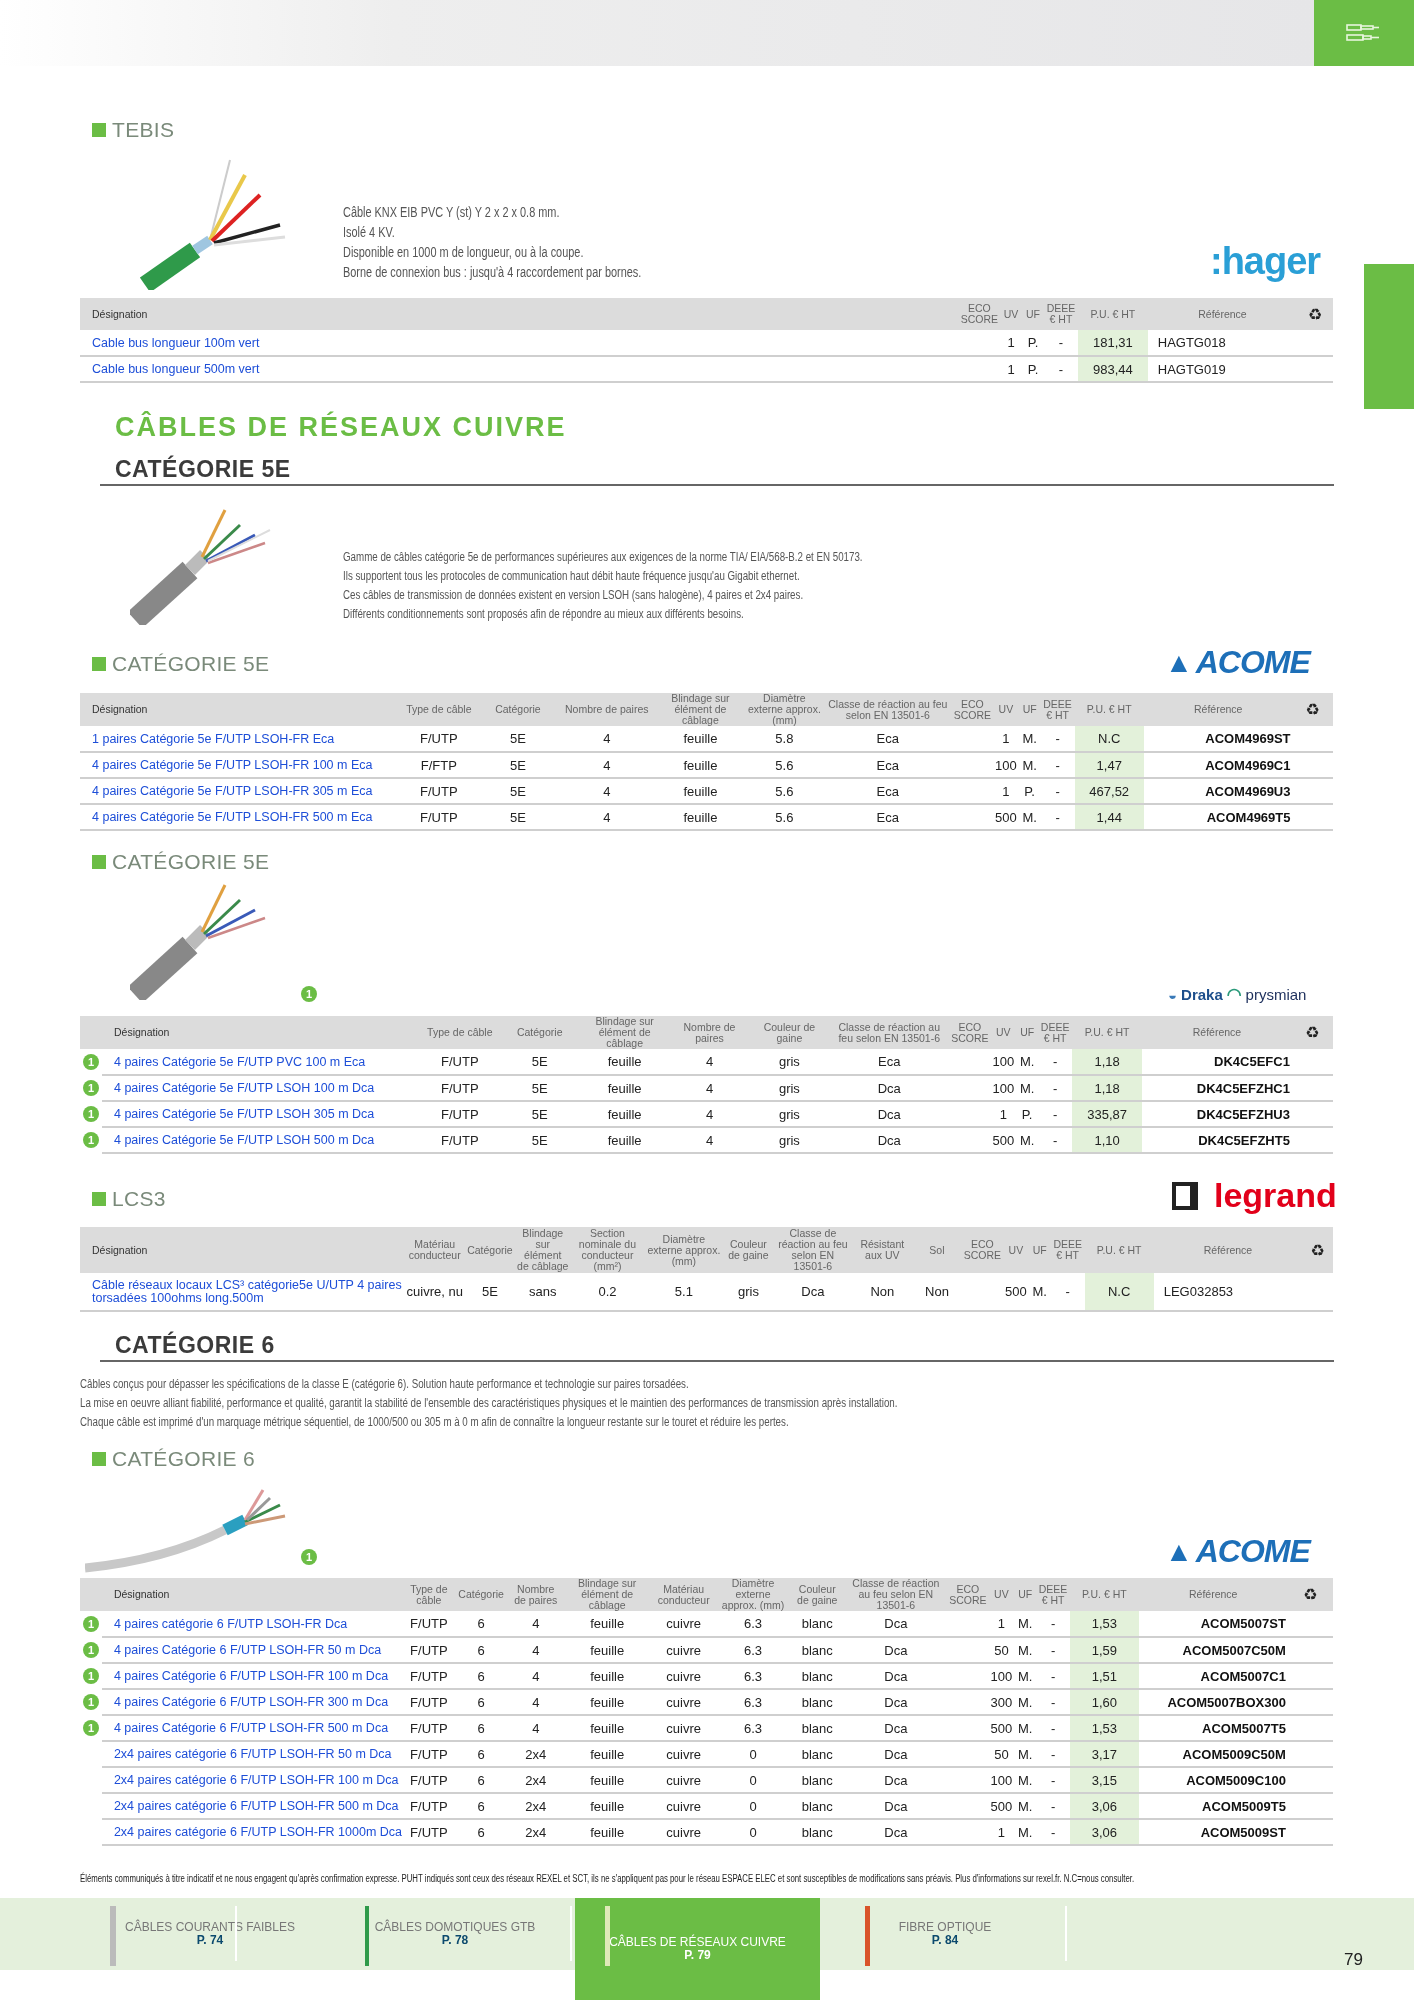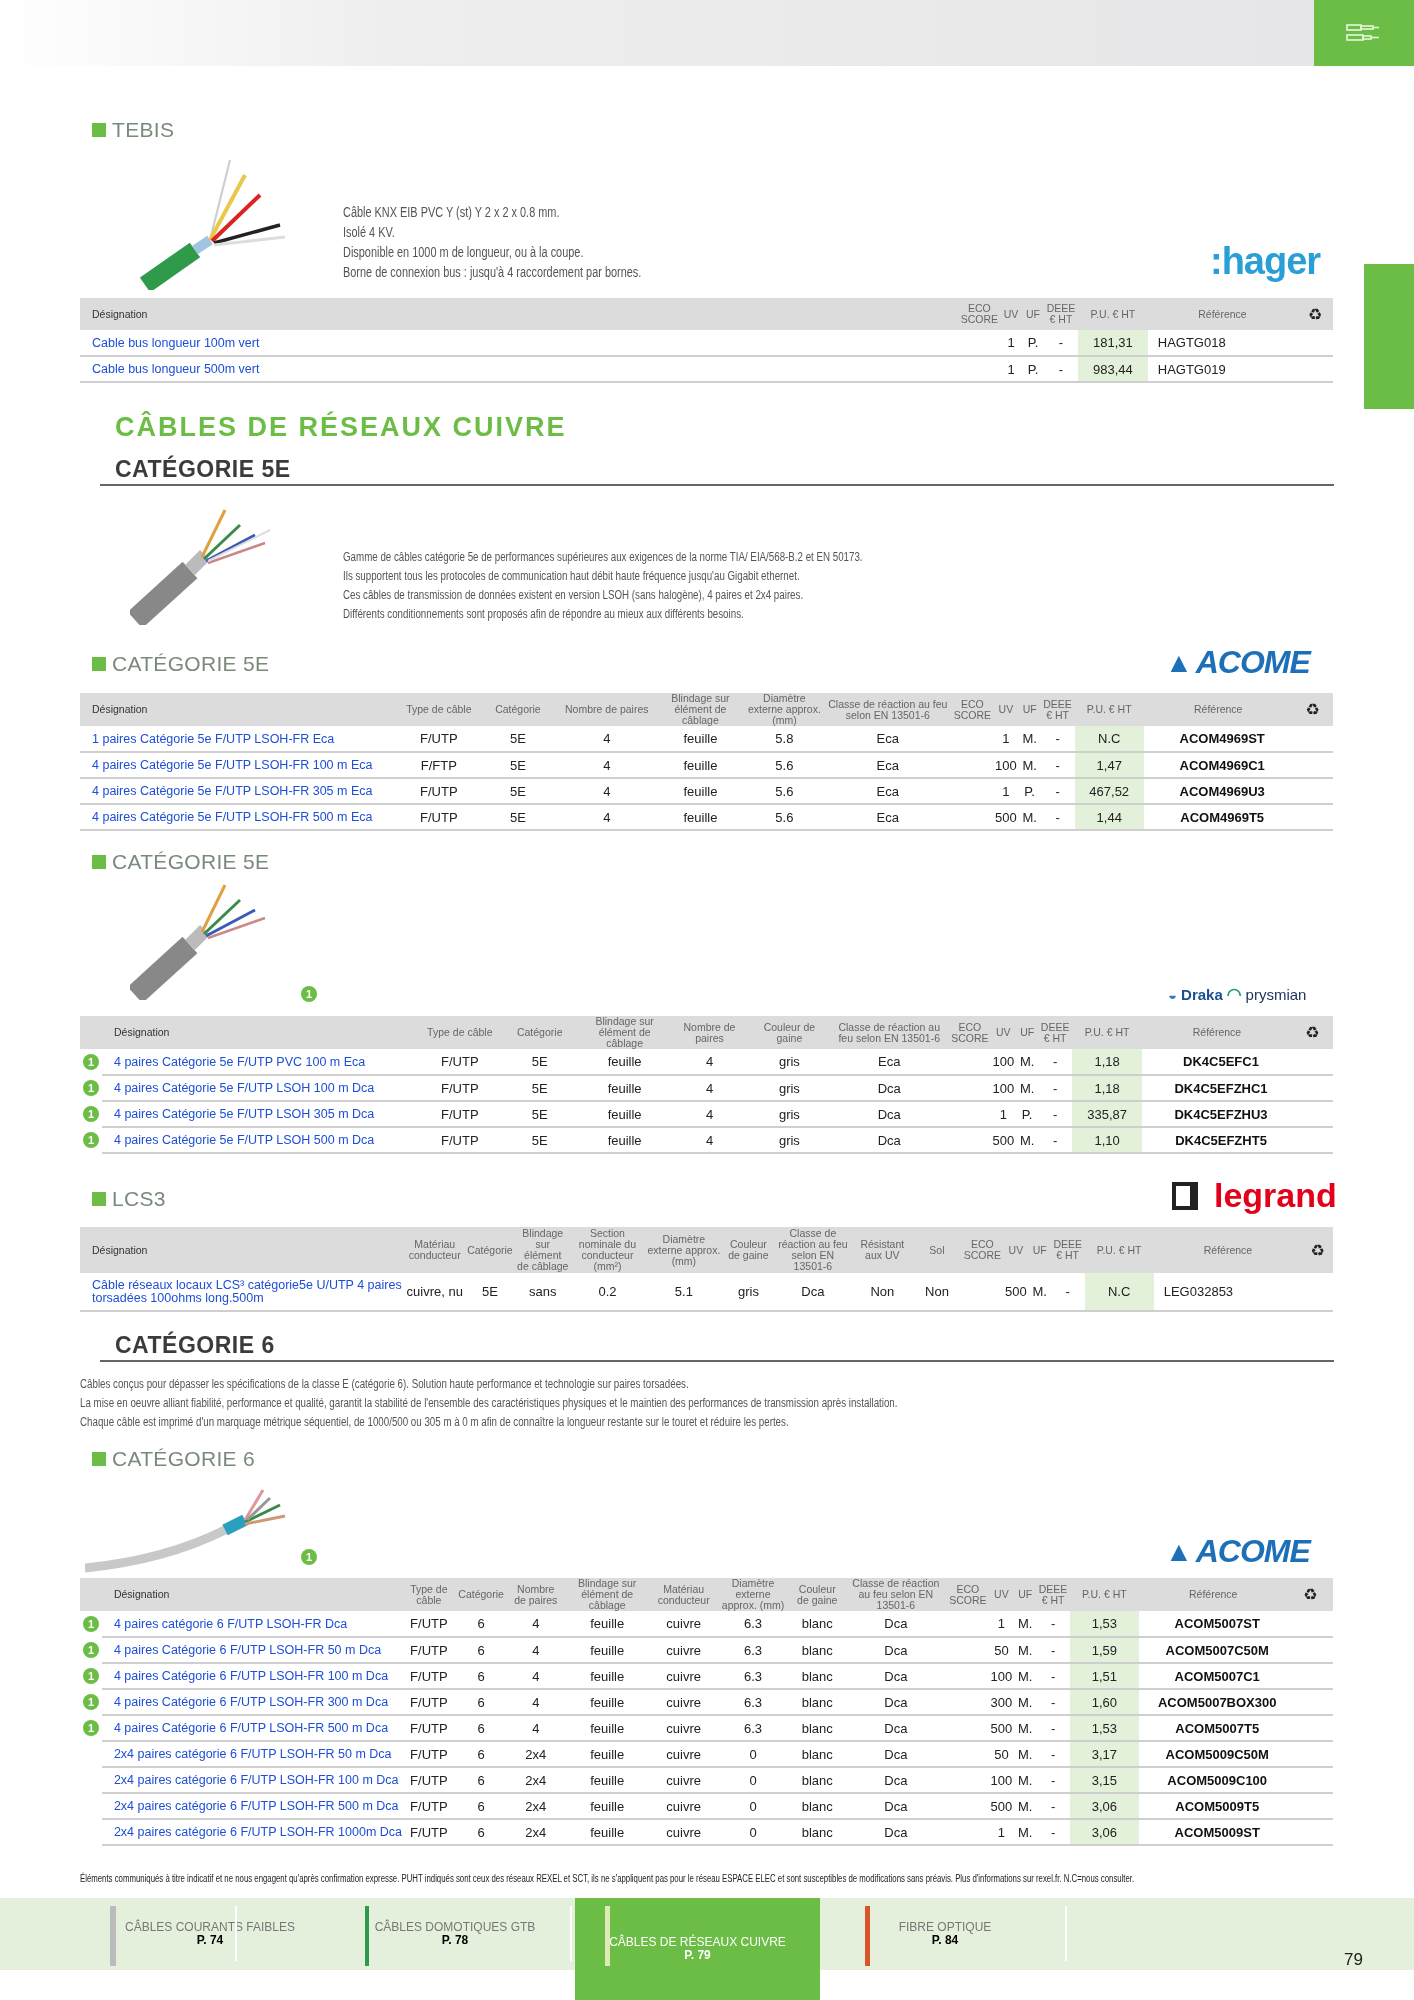--- a/index.html
+++ b/index.html
@@ -14,29 +14,29 @@
 .desc.small{font-size:12.5px;line-height:19px}
 .h1{position:absolute;left:115px;top:412px;font-size:27px;font-weight:bold;color:#6bbd45;letter-spacing:2px}
 .h2{position:absolute;font-size:23px;font-weight:bold;color:#3b3b3b;letter-spacing:.5px}
 .rule{position:absolute;height:2px;background:#666}
 table{position:absolute;border-collapse:collapse;font-size:13px}
 table th{background:#dcdcdc;font-weight:normal;color:#666;font-size:10.5px;line-height:11px;height:32px;padding:0 2px;text-align:center}
 table th.des{text-align:left;color:#333;padding-left:12px}
 table td{height:26px;border-bottom:2px solid #cfcfcf;text-align:center;color:#222;padding:0 2px;white-space:nowrap}
 table td.des{text-align:left;color:#1d4ed8;font-size:12.5px;padding-left:12px}
 table td.price{background:#e3f1da;color:#222}
-table td.ref{text-align:center;padding-left:10px;font-weight:bold;color:#111}
+table td.ref{text-align:right;padding-left:10px;font-weight:bold;color:#111}
 table td.refn{text-align:left;padding-left:10px;color:#222}
 .badge{display:inline-block;width:16px;height:16px;border-radius:50%;background:#6bbd45;color:#fff;font-size:11px;font-weight:bold;line-height:16px;text-align:center}
 .badgecell{width:22px;border-bottom:none!important;background:#fff}
 .logo{position:absolute;font-weight:bold}
 .footernote{position:absolute;left:80px;top:1873px;font-size:10px;color:#222;transform:scaleX(.78);transform-origin:left top;white-space:nowrap}
 .bottomnav{position:absolute;left:0;top:1898px;width:1414px;height:72px;background:#e4f0dc}
 .navitem{position:absolute;top:0;height:72px;display:flex;align-items:center;justify-content:center;font-size:12px;color:#777;text-align:center;line-height:13px}
-.navitem b{display:block;color:#000000;font-size:12px}
+.navitem b{display:block;color:#0c4a6e;font-size:12px}
 .navitem.active{background:#6bbd45;color:#fff;height:102px}
 .navitem.active b{color:#fff}
 .navsep{position:absolute;top:8px;width:2px;height:55px;background:#fff}
 .pagenum{position:absolute;left:1344px;top:1950px;font-size:17px;color:#222}
 .cable{position:absolute}
 </style>
 </head>
 <body>
 
 <div class="topband"></div>

